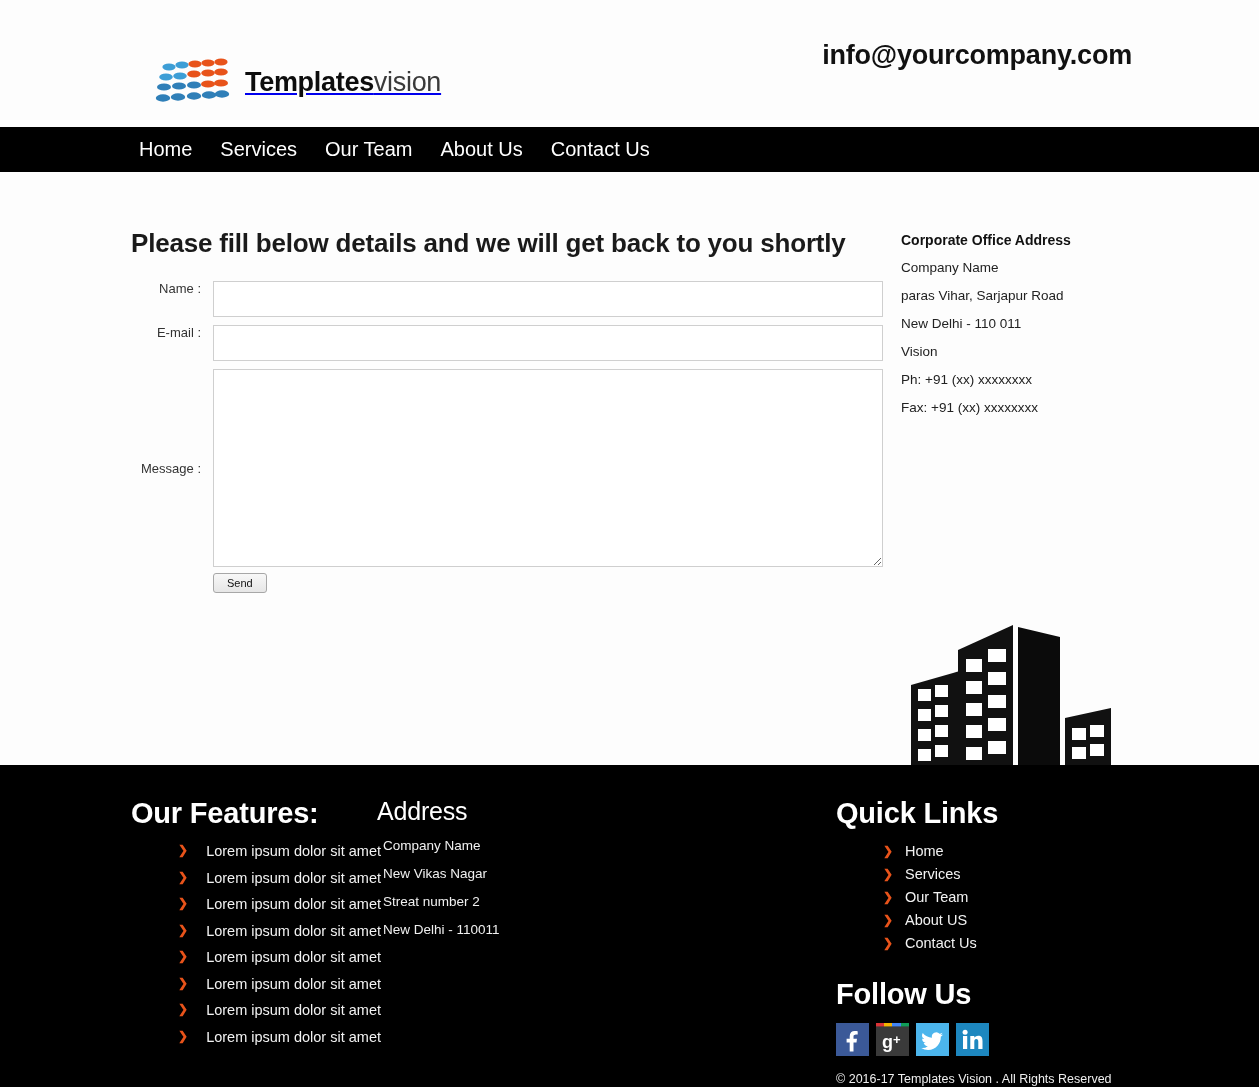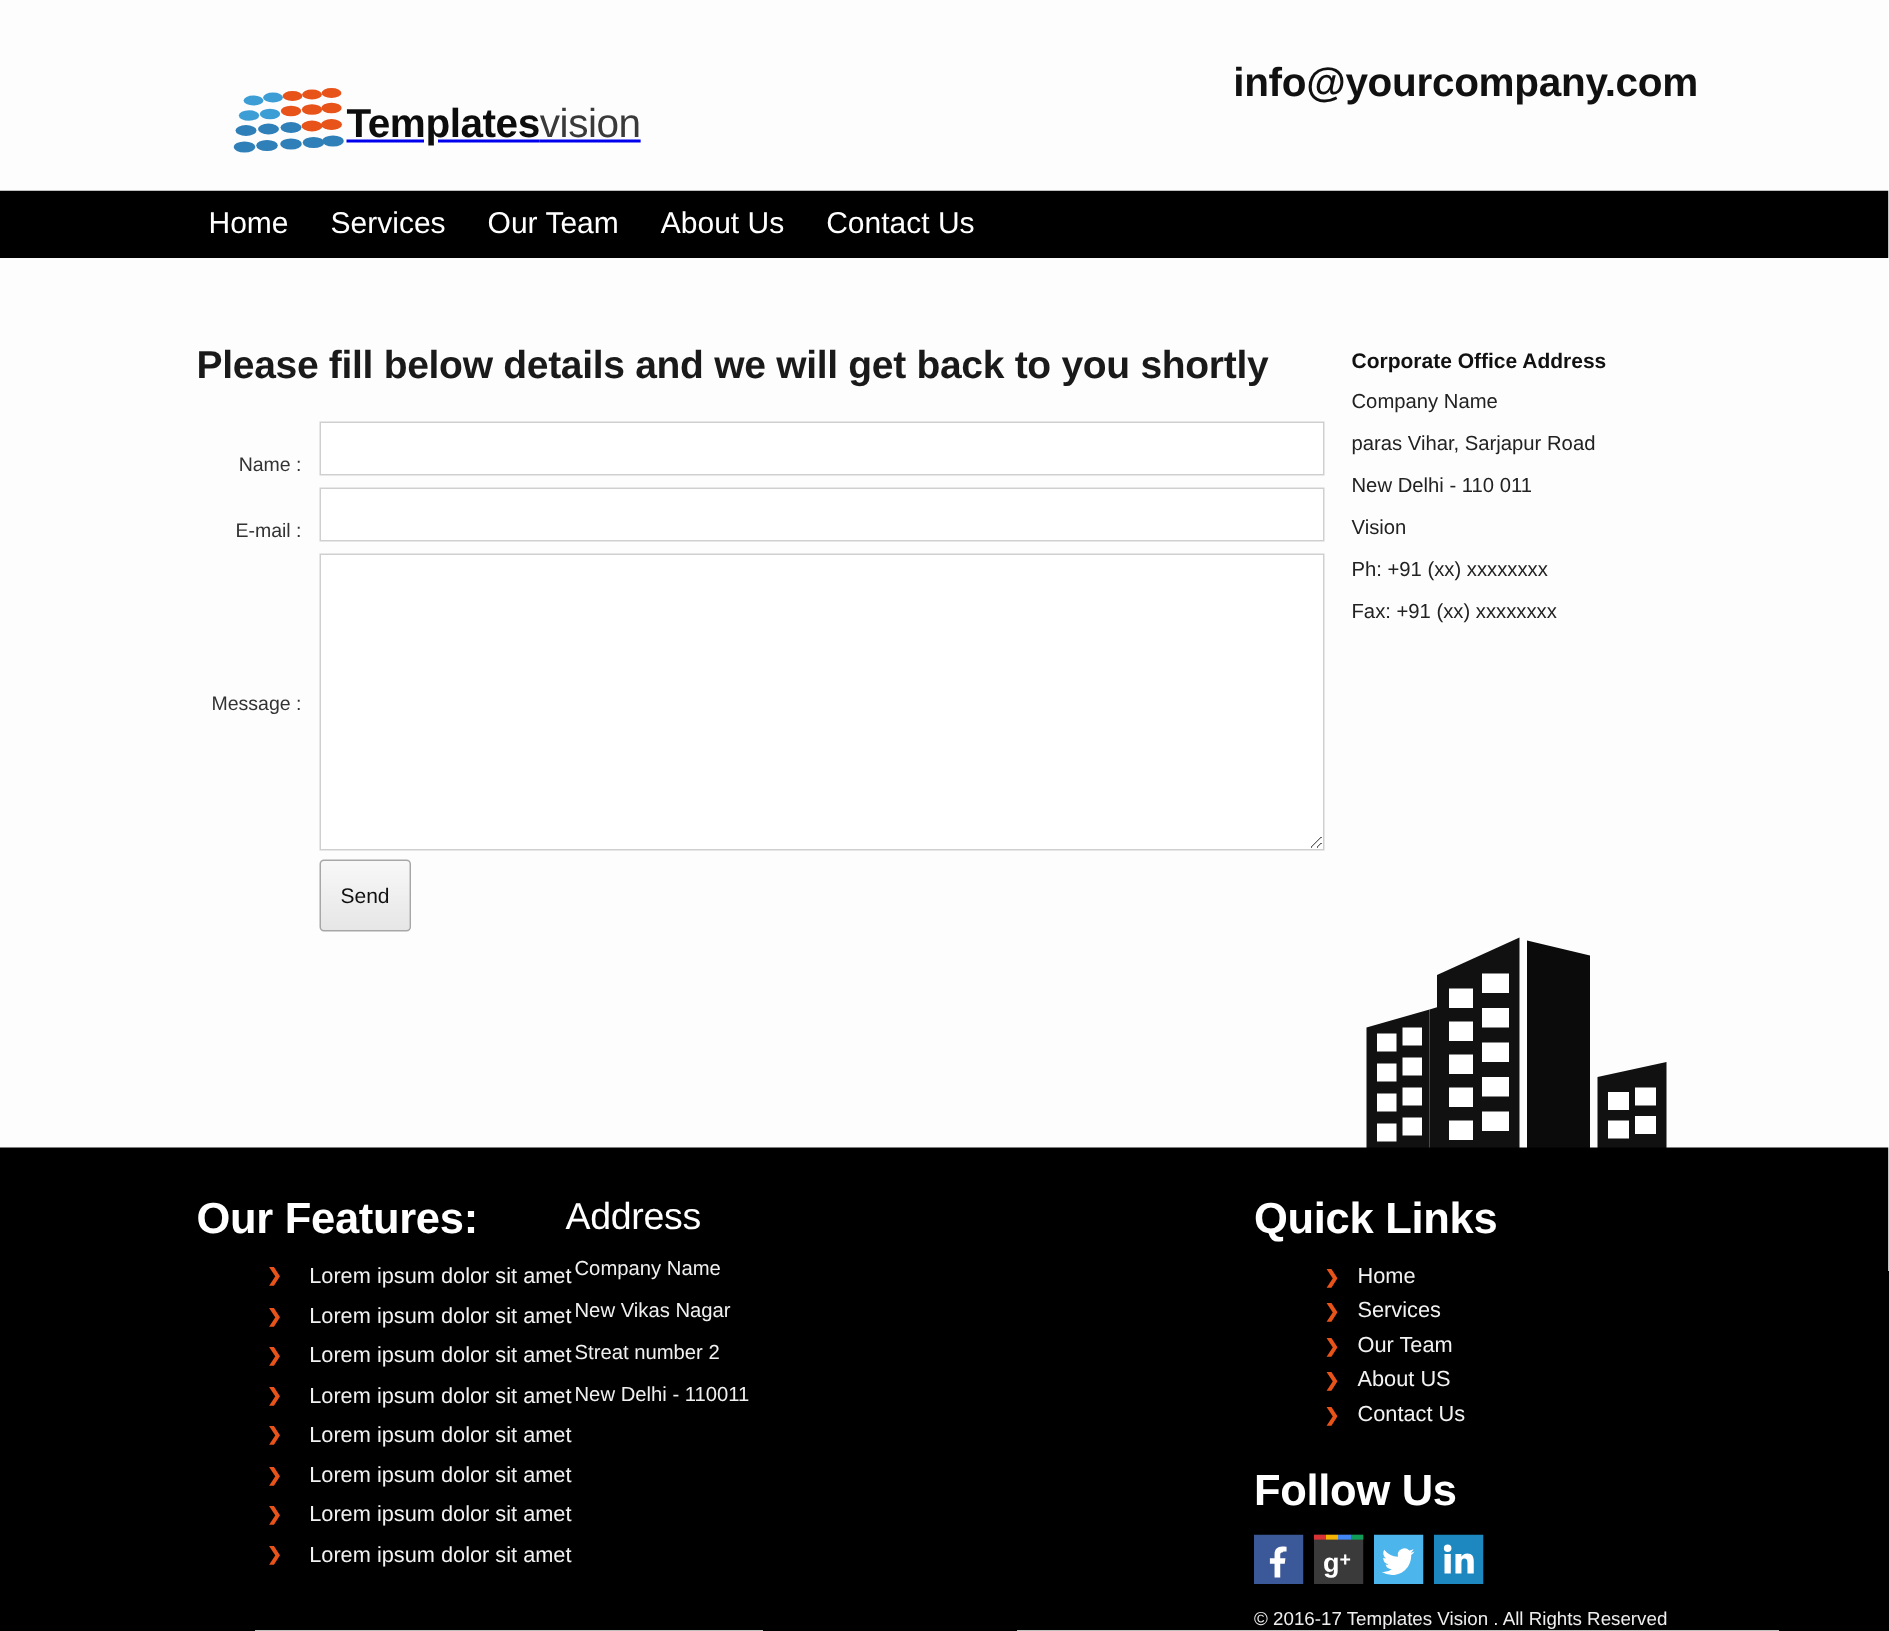--- a/index.html
+++ b/index.html
@@ -15,21 +15,21 @@
   .page { position: relative; width: 1259px; height: 1087px; background: #fdfdfd; }
 
   
   .header {
     position: relative;
     height: 127px;
     background: #fdfdfd;
   }
   .logo-wrap {
     position: absolute; left: 155px; top: 58px;
-    display: flex; align-items: center; 
+    display: flex; align-items: center; gap: 14px;
   }
   .logo-grid { width: 76px; height: 48px; display: block; }
   .logo-text { font-size: 27px; letter-spacing: -0.3px; color: #0d0d0d; white-space: nowrap; }
   .logo-text .b { font-weight: bold; }
   .logo-text .l { font-weight: 400; color: #3a3a3a; }
 
   .header-email {
     position: absolute; right: 127px; top: 40px;
     font-size: 27px; font-weight: bold; color: #111;
     letter-spacing: -0.2px;
@@ -50,21 +50,21 @@
   .navlist a:first-child { padding-left: 0; }
 
   
   .main { position: relative; height: 593px; background: #fdfdfd; }
 
   .form-col { position: absolute; left: 131px; top: 56px; width: 755px; }
   .form-title {
     font-size: 26px; color: #1a1a1a; font-weight: 700;
     margin: 0 0 22px 0; letter-spacing: -0.2px;
   }
-  .field-row { display: flex; align-items: flex-end; margin-bottom: 8px; }
+  .field-row { display: flex; align-items: flex-start; margin-bottom: 8px; }
   .field-label {
     width: 82px; text-align: right; padding-right: 12px;
     font-size: 13px; color: #333; white-space: nowrap;
   }
   .field-label.msg { align-self: center; }
   .text-input {
     width: 670px; height: 36px;
     border: 1px solid #cfcfcf; background: #fff;
     font-family: "Liberation Sans", sans-serif; font-size: 13px;
     padding: 4px 6px; outline: none;
@@ -72,22 +72,22 @@
   .msg-row { display: flex; align-items: flex-end; margin-bottom: 6px; }
   .textarea-input {
     width: 670px; height: 198px;
     border: 1px solid #cfcfcf; background: #fff;
     font-family: "Liberation Sans", sans-serif; font-size: 13px;
     padding: 5px 6px; outline: none; resize: both; display: block;
   }
   .send-row { margin-left: 82px; margin-top: 2px; }
   .send-btn {
     font-family: "Liberation Sans", sans-serif;
-    font-size: 14px; color: #111;
-    padding: 15px 13px;
+    font-size: 11px; color: #111;
+    padding: 3px 13px;
     background: linear-gradient(#f8f8f8, #e6e6e6);
     border: 1px solid #a7a7a7; border-radius: 3px;
     cursor: pointer;
   }
 
   
   .addr-col { position: absolute; left: 901px; top: 60px; width: 240px; }
   .addr-title { font-size: 14px; font-weight: bold; color: #111; margin-bottom: 12px; }
   .addr-line { font-size: 13.5px; color: #222; margin-bottom: 13px; }
 

